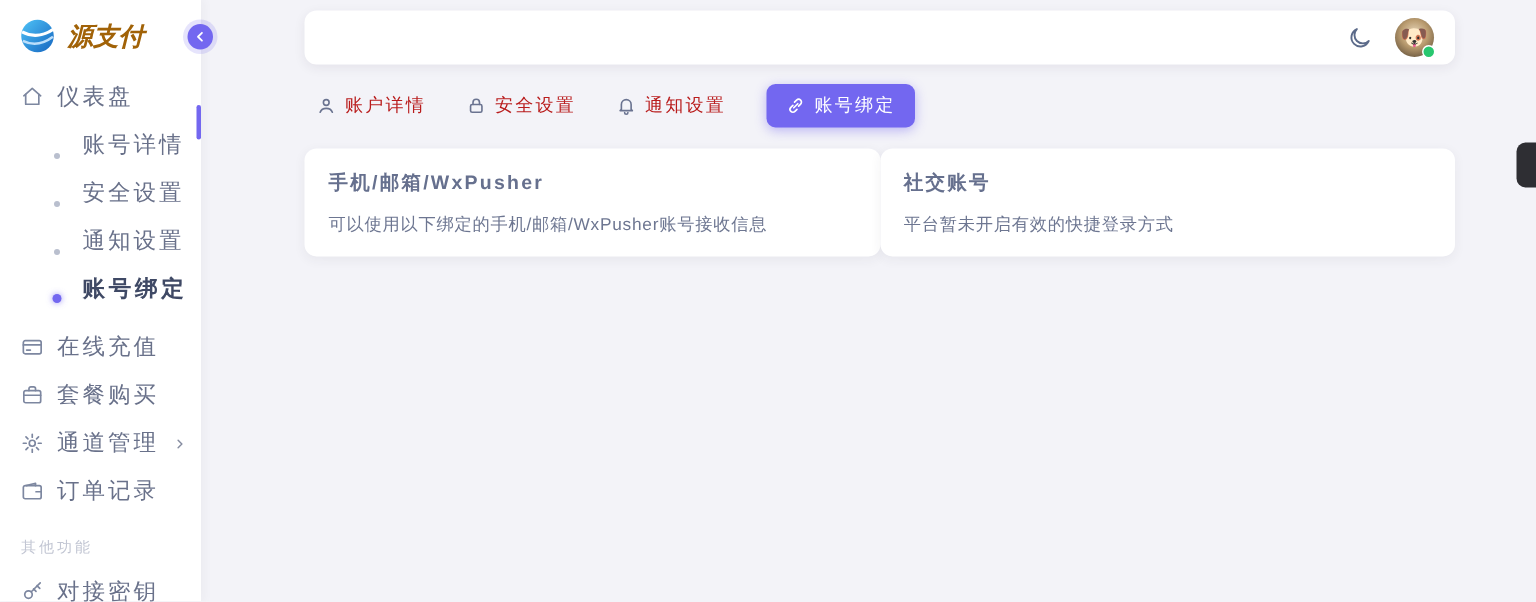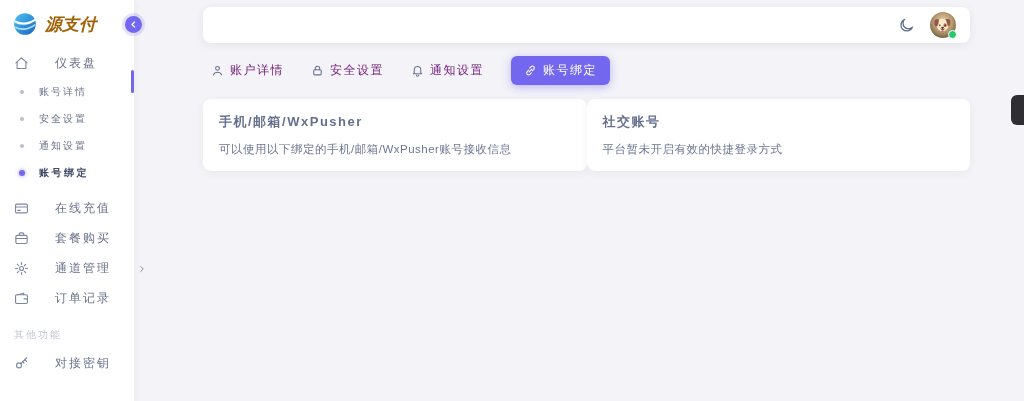--- a/index.html
+++ b/index.html
@@ -19,34 +19,34 @@
     box-shadow:2px 0 6px rgba(47,43,61,0.04);
     z-index:2;
   }
   .brand { display:flex; align-items:center; gap:7px; padding:11px 10px 9px 12px; height:46px; }
   .brand-text {
     font-family:"Liberation Serif", serif; font-style:italic; font-weight:bold;
     font-size:17px; color:#a16207; white-space:nowrap;
   }
   .nav { padding-top:2px; }
   .side-item {
-    display:flex; align-items:center; gap:26px;
+    display:flex; align-items:center; gap:9px;
     padding:6px 24px 6px 14px; margin:1px 0;
-    font-size:12px; letter-spacing:2px; color:#69718a; cursor:pointer; white-space:nowrap;
+    font-size:15px; letter-spacing:2px; color:#69718a; cursor:pointer; white-space:nowrap;
   }
   .side-item .s-icon { color:#7d87a0; flex:0 0 auto; }
   .side-item.parent-active {
     background:#e7e3fc; color:#7367f0; width:122px; border-radius:0 4px 4px 0;
   }
   .side-item.parent-active .s-icon { color:#7367f0; }
   .chev { margin-left:auto; color:inherit; opacity:.8; }
   .side-sub {
-    display:flex; align-items:center; gap:10px;
-    padding:6px 10px 6px 14px; margin:1px 0;
-    font-size:10px; letter-spacing:2px; color:#69718a; cursor:pointer; white-space:nowrap;
+    display:flex; align-items:flex-end; gap:10px;
+    padding:6px 10px 6px 14px; margin:1px 16px;
+    font-size:15px; letter-spacing:2px; color:#69718a; cursor:pointer; white-space:nowrap;
   }
   .dot { width:15px; display:flex; justify-content:center; flex:0 0 auto; }
   .dot i { width:4px; height:4px; border-radius:50%; background:#b9bfce; display:block; }
   .side-sub.sub-active { color:#3f4965; font-weight:bold; letter-spacing:2.5px; }
   .side-sub.sub-active .dot i { width:6px; height:6px; background:#7367f0; box-shadow:0 0 4px rgba(115,103,240,.7); }
   .nav-gap { height:6px; }
   .section-label {
     padding:14px 14px 6px; font-size:10px; letter-spacing:2px; color:#c2c6d3; white-space:nowrap;
   }
   .active-indicator {
@@ -77,21 +77,21 @@
     display:flex; align-items:center; justify-content:center; font-size:15px; overflow:hidden;
   }
   .status-dot {
     position:absolute; right:-1px; bottom:-1px; width:9px; height:9px;
     background:#28c76f; border:1.5px solid #fff; border-radius:50%;
   }
 
   .tabs { margin:13px 54px 0 69px; padding-left:8px; display:flex; align-items:center; gap:27px; }
   .tab {
     display:flex; align-items:center; gap:6px; font-size:12px; letter-spacing:1.5px;
-    color:#701a75; cursor:pointer; white-space:nowrap;
+    color:#b91c1c; cursor:pointer; white-space:nowrap;
   }
   .tab .t-icon { color:#6a7390; }
   .tab.tab-active {
     background:#7367f0; color:#fff; padding:6px 13px; border-radius:6px;
     box-shadow:0 2px 8px rgba(115,103,240,.45);
   }
   .tab.tab-active .t-icon { color:#fff; }
 
   .cards { margin:14px 54px 0 69px; display:flex; align-items:flex-start; }
   .card {

